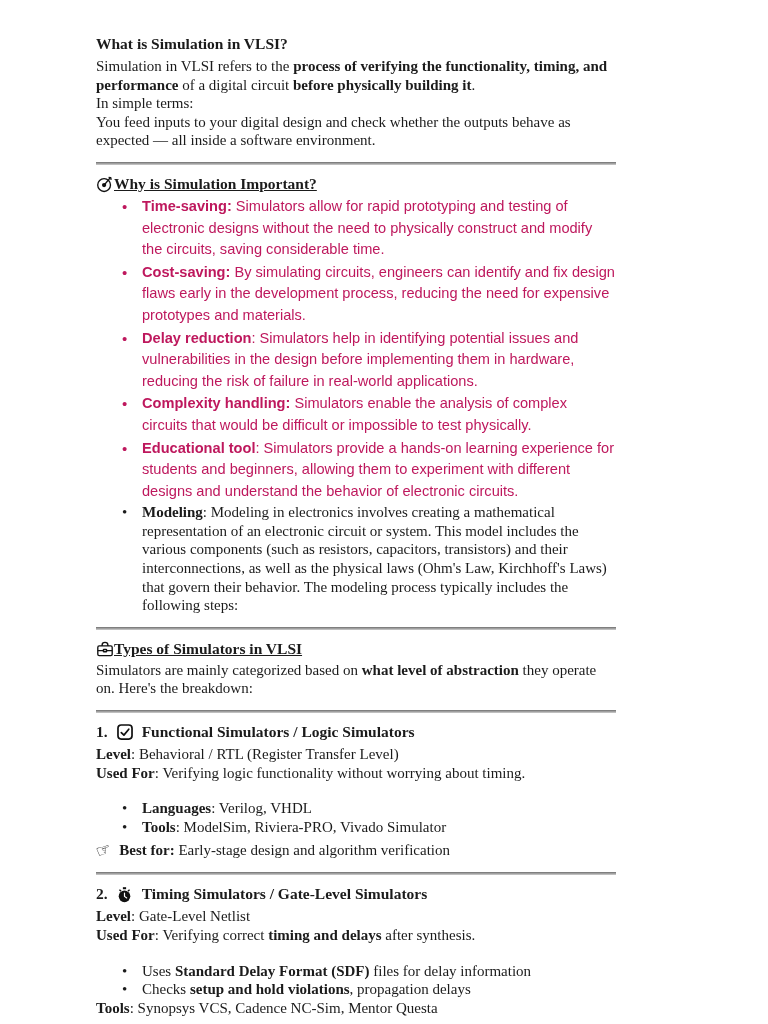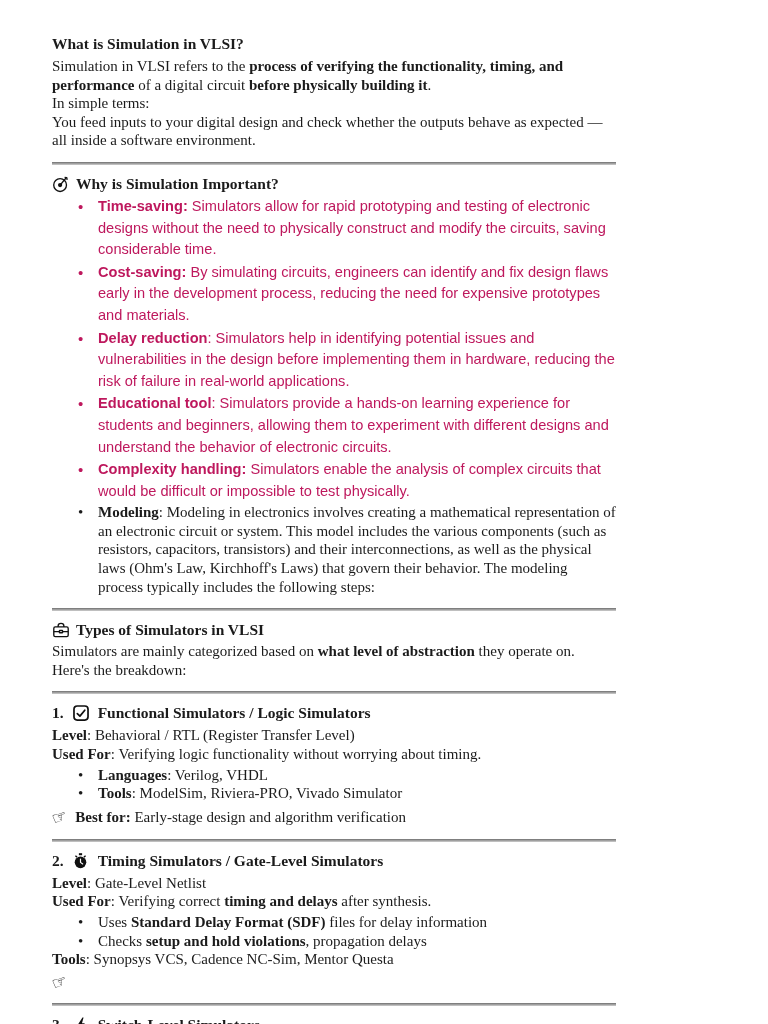--- a/index.html
+++ b/index.html
@@ -1,39 +1,39 @@
 <!DOCTYPE html>
 <html><head>
 <meta charset="utf-8">
 <style>
   html,body{margin:0;padding:0;background:#ffffff;}
   .page{
     position:relative;
     width:684px;height:1024px;
     background:#ffffff;
     box-sizing:border-box;
-    padding:34px 68px 0 52px;
+    padding:34px 68px 0 96px;
     font-family:"Liberation Serif", serif;
     color:#1b1b1b;
     overflow:hidden;
   }
   .doc-title{font-size:15.5px;font-weight:bold;line-height:19px;margin-bottom:4px;}
   .serif-line{font-size:15px;line-height:18.6px;}
   .rule{border:none;height:3px;background:linear-gradient(to bottom,#6f6f6f,#cfcfcf);margin:12px 0 9px 0;}
-  .sec-heading{display:flex;align-items:center;gap:6px;font-size:15.5px;font-weight:bold;line-height:20px;margin:1px 0 2px 0;}
+  .sec-heading{display:flex;align-items:center;gap:0;font-size:15.5px;font-weight:bold;line-height:20px;margin:1px 0 2px 0;text-decoration:underline;}
   .num-heading{display:flex;align-items:center;gap:8px;font-size:15.5px;font-weight:bold;line-height:20px;margin:0 0 3px 0;}
   .icon{display:inline-flex;align-items:center;justify-content:center;width:18px;height:18px;flex:0 0 auto;}
   .icon svg{display:block;}
   ul.bullets{list-style:none;margin:2px 0 0 0;padding:0;}
   ul.bullets li{position:relative;padding-left:46px;}
   ul.bullets li::before{content:"\2022";position:absolute;left:26px;top:0;}
   li.sans{font-family:"Liberation Sans", sans-serif;font-size:14.6px;line-height:21.6px;color:#be185d;margin-bottom:1px;}
   li.sans::before{font-size:15px;}
   li.serif, ul.serif-bullets li{font-size:15px;line-height:18.6px;}
-  ul.serif-bullets{margin-top:2px;}
+  ul.serif-bullets{margin-top:17px;}
   .best-line{display:flex;align-items:center;gap:8px;font-size:15px;line-height:19px;margin-top:5px;}
   .hand{font-family:"DejaVu Sans", sans-serif;font-size:17px;line-height:17px;transform:rotate(-18deg);}
   .mt6{margin-top:6px;}
   b{font-weight:bold;}
 </style>
 </head>
 <body>
 
 <div class="page">
 
@@ -53,22 +53,22 @@
         <path d="M14 2.6 l2.4 0.4 0.4 2.4" stroke-linejoin="round"></path>
       </svg>
     </span>
     <span>Why is Simulation Important?</span>
   </div>
 
   <ul class="bullets">
       <li class="sans"><span><b>Time-saving:</b> Simulators allow for rapid prototyping and testing of electronic designs without the need to physically construct and modify the circuits, saving considerable time.</span></li>
       <li class="sans"><span><b>Cost-saving:</b> By simulating circuits, engineers can identify and fix design flaws early in the development process, reducing the need for expensive prototypes and materials.</span></li>
       <li class="sans"><span><b>Delay reduction</b>: Simulators help in identifying potential issues and vulnerabilities in the design before implementing them in hardware, reducing the risk of failure in real-world applications.</span></li>
+      <li class="sans"><span><b>Complexity handling:</b> Simulators enable the analysis of complex circuits that would be difficult or impossible to test physically.</span></li>
       <li class="sans"><span><b>Educational tool</b>: Simulators provide a hands-on learning experience for students and beginners, allowing them to experiment with different designs and understand the behavior of electronic circuits.</span></li>
-      <li class="sans"><span><b>Complexity handling:</b> Simulators enable the analysis of complex circuits that would be difficult or impossible to test physically.</span></li>
       <li class="serif"><span><b>Modeling</b>: Modeling in electronics involves creating a mathematical representation of an electronic circuit or system. This model includes the various components (such as resistors, capacitors, transistors) and their interconnections, as well as the physical laws (Ohm's Law, Kirchhoff's Laws) that govern their behavior. The modeling process typically includes the following steps:</span></li>
     </ul>
 
   <hr class="rule">
 
   <div class="sec-heading">
     <span class="icon">
       <svg width="18" height="18" viewBox="0 0 20 20" fill="none" stroke="#111" stroke-width="1.5">
         <rect x="2" y="6.6" width="16" height="10.8" rx="1.6"></rect>
         <path d="M6.8 6.6 V5.6 a3.2 2.9 0 0 1 6.4 0 V6.6"></path>

